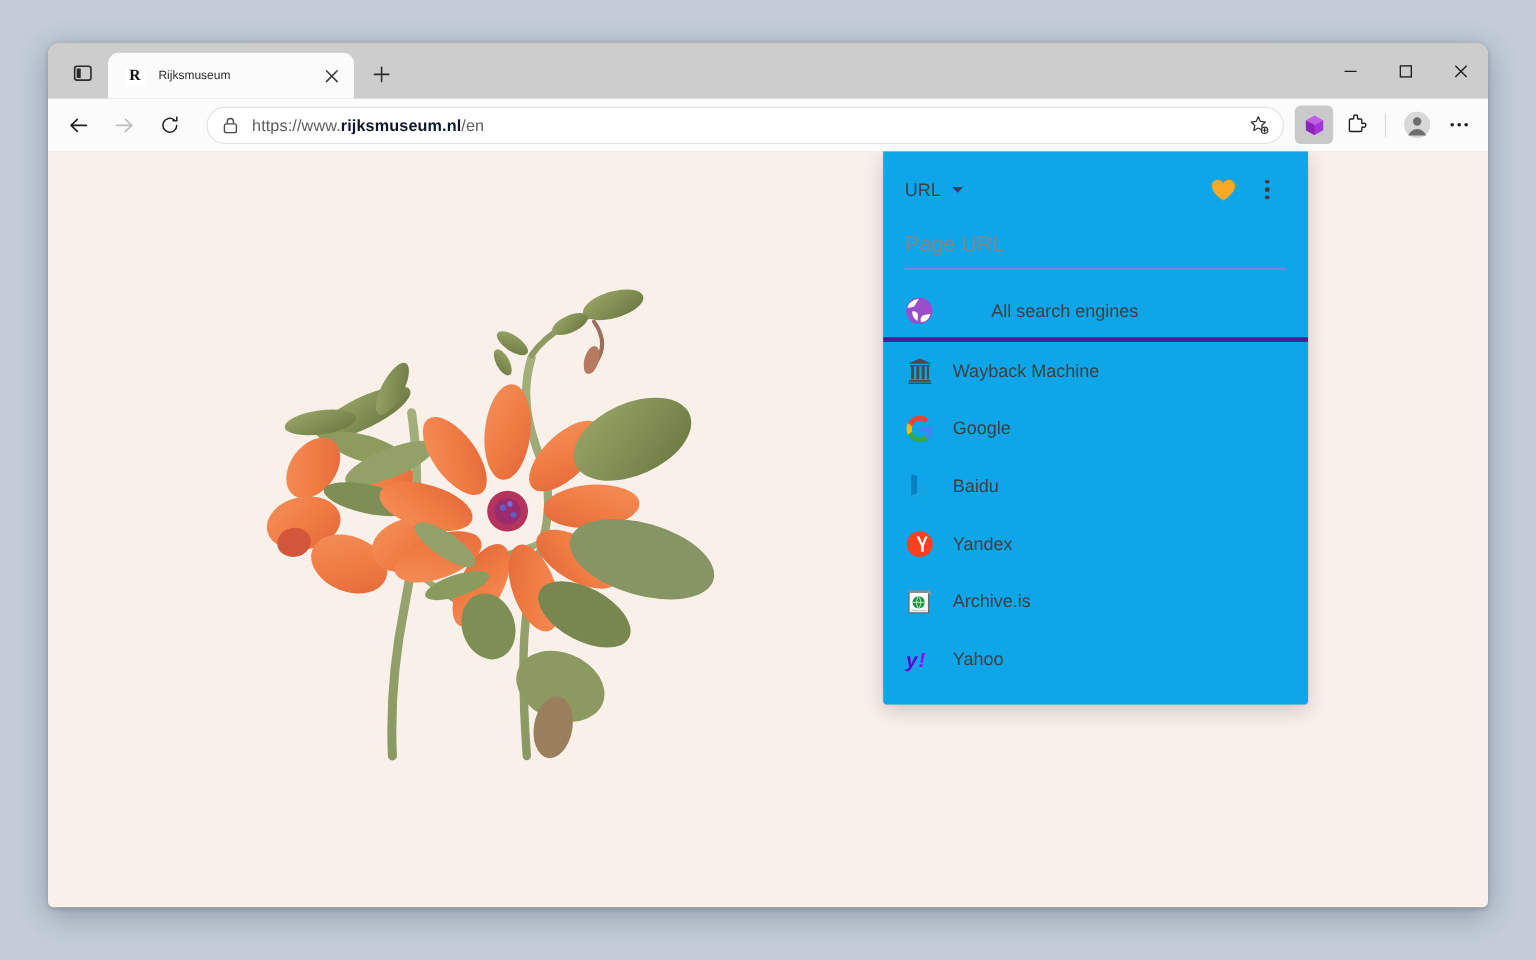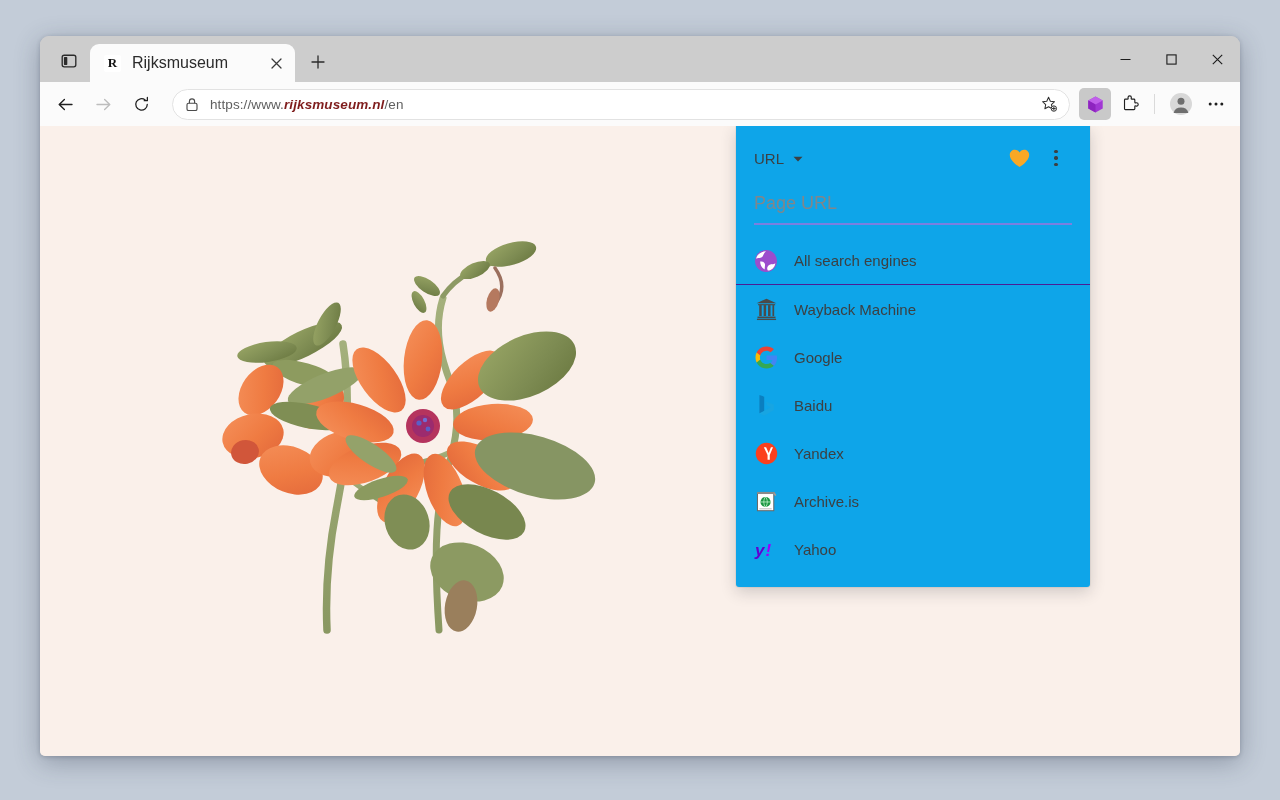--- a/index.html
+++ b/index.html
@@ -61,21 +61,21 @@
     background:#fff;
     border-radius:2px;
     flex:none;
     display:flex; align-items:center; justify-content:center;
     font-size:13px; font-weight:bold; color:#111;
     font-family:"Liberation Serif", serif;
     margin-right:11px;
   }
   .tab-title {
     flex:1;
-    font-size:16px; color:#2b2b2b;
+    font-size:10px; color:#2b2b2b;
     white-space:nowrap; overflow:hidden; text-overflow:ellipsis;
   }
   .tab-close {
     width:22px; height:22px; flex:none;
     display:flex; align-items:center; justify-content:center;
     border-radius:4px; cursor:pointer;
   }
 
   #newtab-btn {
     width:30px; height:30px;
@@ -122,21 +122,21 @@
     cursor:text;
   }
   #lock-icon { flex:none; display:flex; align-items:center; margin-right:11px; }
   #url-text {
     flex:1;
     font-size:13.5px;
     color:#5f5f5f;
     white-space:nowrap; overflow:hidden;
     letter-spacing:.1px;
   }
-  #url-text b { color:#7f1d1d; font-weight:600;font-style:italic; }
+  #url-text b { color:#0f172a; font-weight:600; }
   #fav-add-btn {
     width:28px; height:28px; flex:none;
     display:flex; align-items:center; justify-content:center;
     border-radius:5px; cursor:pointer;
   }
 
   .tb-btn {
     width:32px; height:32px;
     margin-left:3px;
     display:flex; align-items:center; justify-content:center;
@@ -221,21 +221,21 @@
 
   #engine-list {
     padding:12px 0 14px 0;
   }
   .engine-item {
     display:flex; align-items:center;
     height:48px;
     padding:0 18px 0 17px;
     cursor:pointer;
   }
-  .engine-item.has-divider { border-bottom:1px solid #4c1d95; }
+  .engine-item.has-divider { border-bottom:4px solid #4c1d95;gap:32px; }
   .engine-icon {
     width:26px; height:26px;
     flex:none;
     margin-right:15px;
     display:flex; align-items:center; justify-content:center;
   }
   .engine-label {
     font-size:15px;
     color:#3c4043;
     white-space:nowrap;

